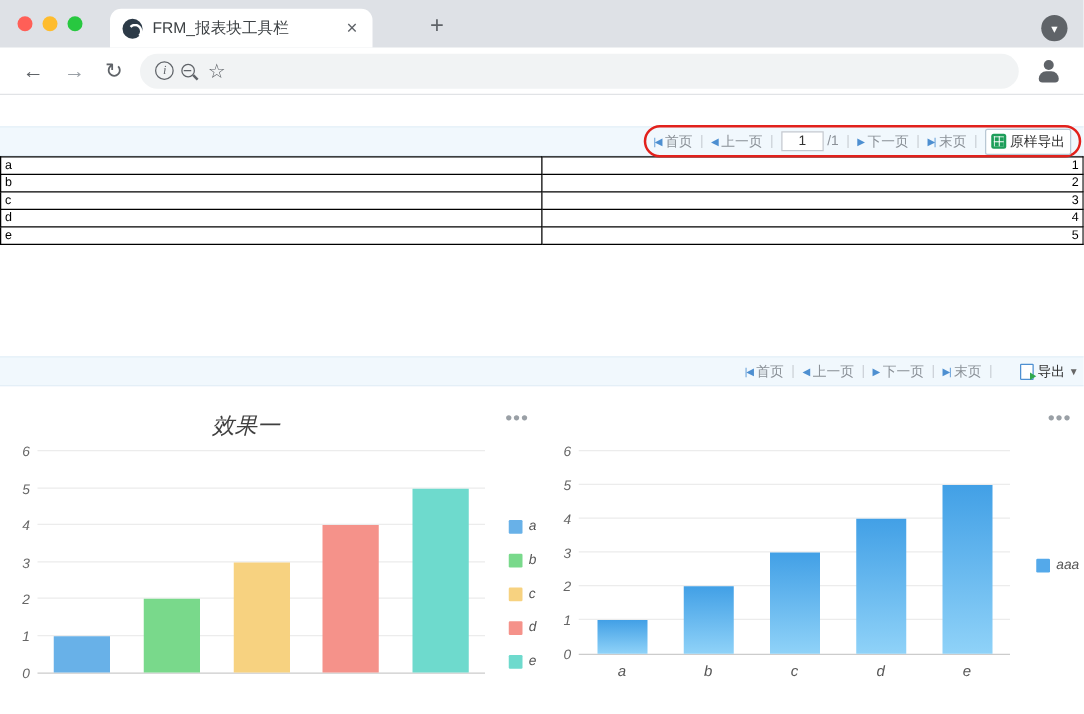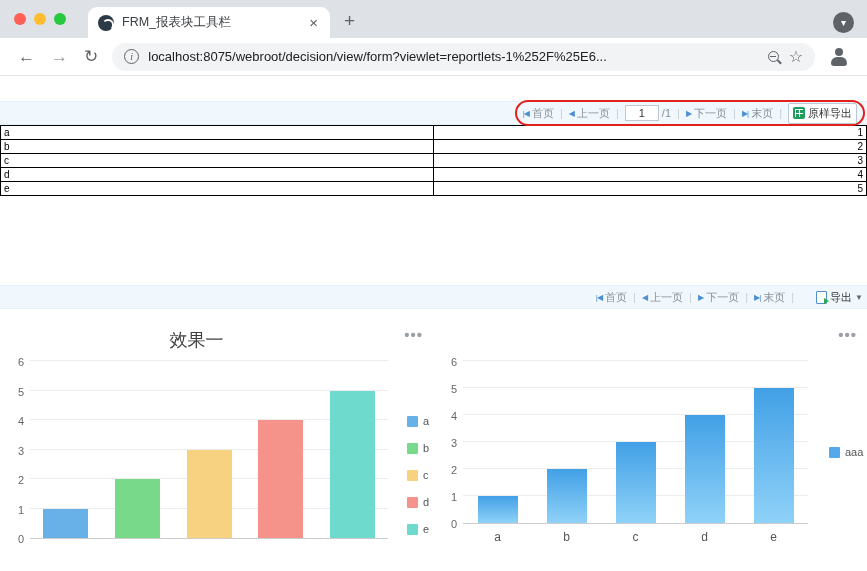--- a/index.html
+++ b/index.html
@@ -4,21 +4,21 @@
 <style>
   * { box-sizing: border-box; margin: 0; padding: 0; }
   html,body { width:867px; height:571px; overflow:hidden; background:#fff;
     font-family:"Liberation Sans", sans-serif; }
 
   
   .tabstrip { position:relative; height:38px; background:#dee1e6; }
   .traffic { position:absolute; top:13px; left:14px; display:flex; gap:8px; }
   .light { width:12px; height:12px; border-radius:50%; }
   .light.red { background:#ff5f57; } .light.yellow { background:#febc2e; } .light.green { background:#28c840; }
-  .tab { position:absolute; left:88px; top:7px; width:242px; height:31px; background:#fff;
+  .tab { position:absolute; left:88px; top:7px; width:210px; height:31px; background:#fff;
     border-radius:9px 9px 0 0; display:flex; align-items:center; padding:0 10px; }
   .favicon { width:16px; height:16px; border-radius:50%; background:#2c3a47; flex:0 0 16px; position:relative; }
   .favicon::after { content:""; position:absolute; left:4px; top:4px; width:8px; height:8px;
     border-radius:50%; border:2px solid #fff; border-left-color:transparent; border-bottom-color:transparent; }
   .tab-title { flex:1; font-size:12.5px; color:#3c4043; margin-left:8px; white-space:nowrap; overflow:hidden; }
   .tab-close { color:#5f6368; font-size:15px; padding:0 2px; cursor:default; }
   .newtab { position:absolute; left:344px; top:10px; font-size:19px; color:#5f6368; }
   .profile-circle { position:absolute; right:13px; top:12px; width:21px; height:21px; border-radius:50%;
     background:#5f6368; color:#fff; font-size:10px; display:flex; align-items:center; justify-content:center; }
 
@@ -63,21 +63,21 @@
   .doc-icon::after { content:""; position:absolute; right:-3px; bottom:-1px; border-left:5px solid #2ea84e;
     border-top:3px solid transparent; border-bottom:3px solid transparent; }
   .caret { font-size:8px; color:#666; margin-left:3px; }
 
   table.report { width:100%; border-collapse:collapse; table-layout:fixed; font-size:10px; color:#000; }
   table.report td { border:1px solid #000; height:13px; line-height:13px; padding:0 3px; }
   table.report td.num { text-align:right; }
 
   
   .charts { display:flex; margin-top:5px; height:253px; }
-  .chart-panel { position:relative; height:253px; }
+  .chart-panel { position:relative; height:253px;font-style:italic; }
   .chart-panel.left { width:433px; }
   .chart-panel.right { width:434px; }
   .chart-title { position:absolute; top:14px; left:0; right:40px; text-align:center; font-size:18px; color:#3f3f3f; }
   .panel-menu { position:absolute; top:12px; right:10px; color:#9aa0a6; font-size:15px; font-weight:bold; letter-spacing:1px; }
   .plot { position:absolute; border-bottom:1px solid #ccc; }
   .gridline { position:absolute; left:0; right:0; height:1px; background:#ececec; }
   .ytick { position:absolute; left:-26px; width:20px; text-align:right; font-size:11px; color:#666; }
   .xtick { position:absolute; top:100%; margin-top:7px; text-align:center; font-size:12px; color:#555; }
   .bar { position:absolute; bottom:0; }
   .legend { position:absolute; }
@@ -101,21 +101,20 @@
   <span class="newtab">+</span>
   <span class="profile-circle">▾</span>
 </div>
 
 <div class="addressbar">
   <span class="nav-icon">←</span>
   <span class="nav-icon fwd">→</span>
   <span class="nav-icon">↻</span>
   <div class="omnibox">
     <span class="info-icon">i</span>
-    <span class="url">localhost:8075/webroot/decision/view/form?viewlet=reportlets-1%252F%25E6...</span>
     <span class="mag"></span>
     <span class="star">☆</span>
   </div>
   <span class="avatar"></span>
 </div>
 
 <div class="page">
 
   <div class="toolbar first">
     <div class="red-annotation">

